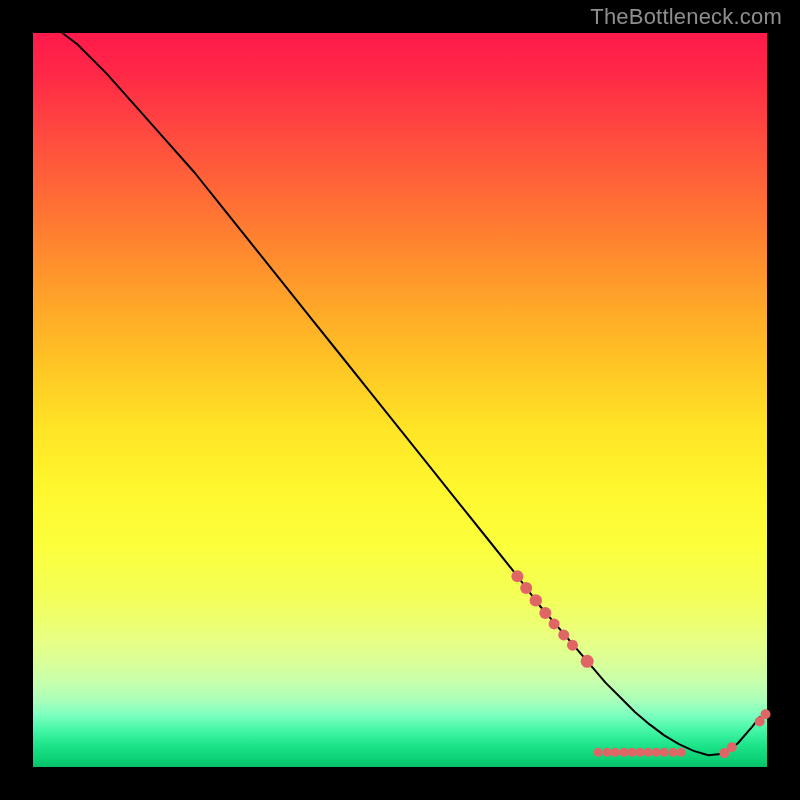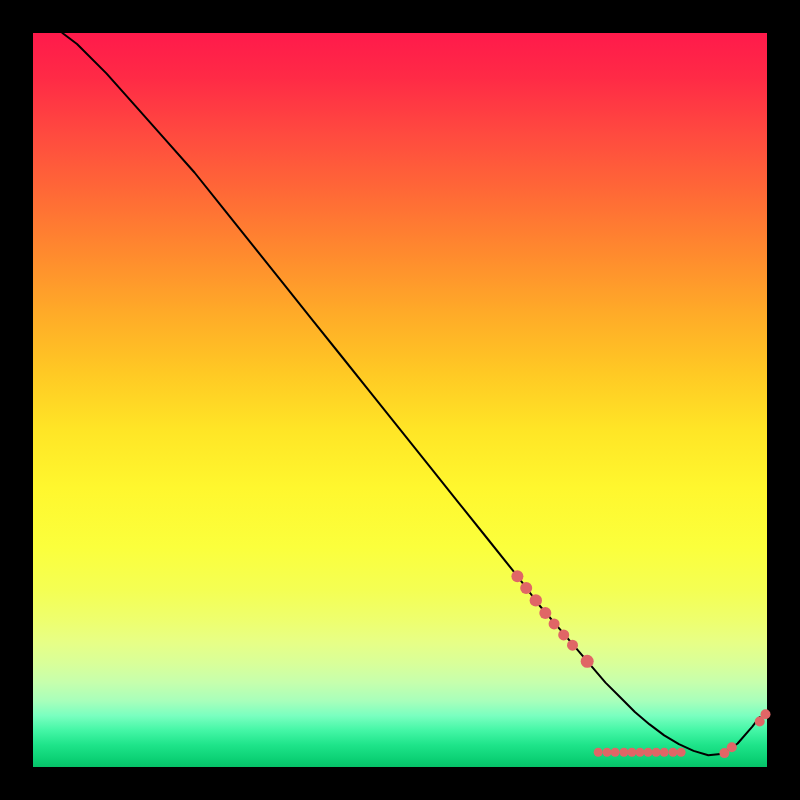--- a/index.html
+++ b/index.html
@@ -63,20 +63,21 @@
     top: 0;
     width: 734px;
     height: 734px;
     overflow: visible;
   }
 </style>
 </head>
 <body>
 
 <div class="chart-container">
+  <div class="watermark">TheBottleneck.com</div>
   <div class="plot-area">
     <svg class="curve" viewBox="0 0 734 734">
       <path id="curve-path" fill="none" stroke="#000" stroke-width="2" stroke-linecap="round" stroke-linejoin="round" d="M29.4 0.0 L44.0 11.0 L73.4 40.4 L102.8 73.4 L132.1 106.4 L161.5 139.5 L190.8 176.2 L220.2 212.9 L249.6 249.6 L278.9 286.3 L308.3 323.0 L337.6 359.7 L367.0 396.4 L396.4 433.1 L425.7 469.8 L455.1 506.5 L484.4 543.2 L506.5 572.5 L528.5 598.2 L550.5 623.9 L572.5 649.6 L587.2 664.3 L601.9 679.0 L616.6 691.4 L631.2 702.4 L645.9 711.2 L660.6 717.9 L675.3 722.3 L690.0 720.8 L704.6 710.5 L719.3 693.6 L726.7 684.1"></path>
       <g id="markers">
           <circle cx="484.4" cy="543.2" r="6" fill="#e06666"></circle>
           <circle cx="493.2" cy="554.9" r="6" fill="#e06666"></circle>
           <circle cx="502.8" cy="567.4" r="6.2" fill="#e06666"></circle>
           <circle cx="512.3" cy="579.9" r="6" fill="#e06666"></circle>
           <circle cx="521.1" cy="590.9" r="5.5" fill="#e06666"></circle>
           <circle cx="530.7" cy="601.9" r="5.5" fill="#e06666"></circle>

